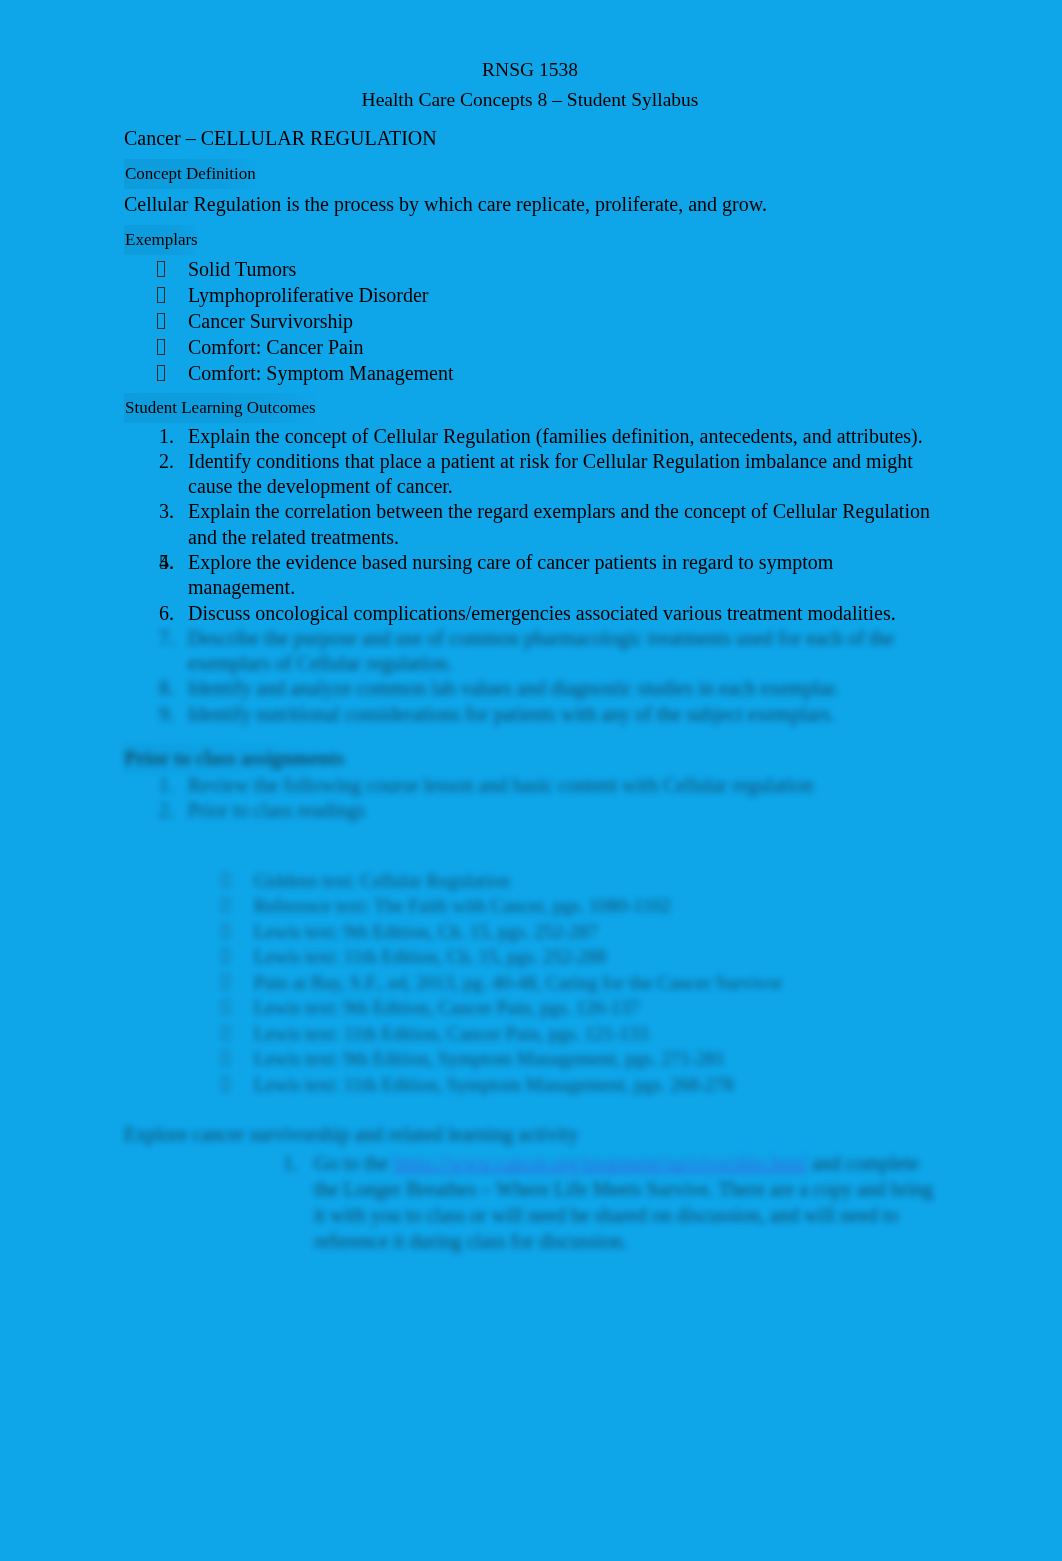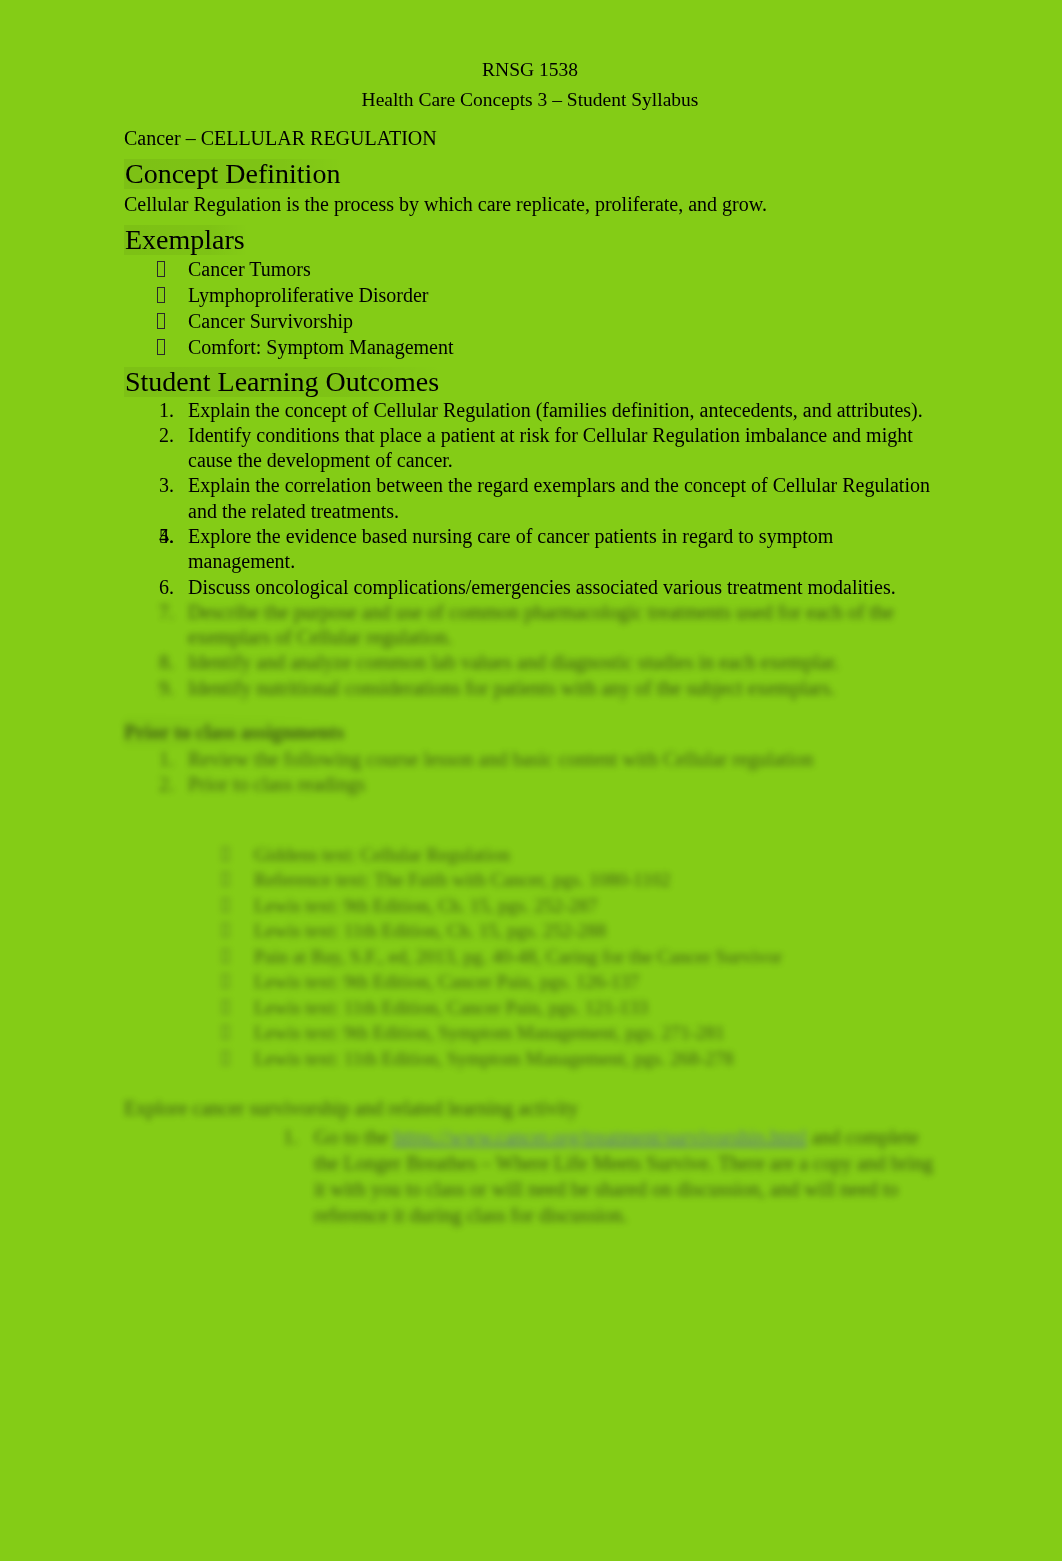--- a/index.html
+++ b/index.html
@@ -15,21 +15,21 @@
     color: #000000;
     overflow: hidden;
   }
 
   .page {
     position: absolute;
     left: 0;
     top: 0;
     width: 1062px;
     height: 1561px;
-    background: #84cc16;
+    background: #0ea5e9;
   }
 
   .content {
     position: absolute;
     left: 124px;
     top: 55px;
     width: 812px;
   }
 
   
@@ -43,21 +43,21 @@
   }
 
   
   .concept-title {
     font-size: 20px;
     line-height: 30px;
     margin-top: 8px;
   }
 
   .section-heading {
-    font-size: 28px;
+    font-size: 17px;
     line-height: 30px;
     display: inline-block;
     background: linear-gradient(to right,
         rgba(0,0,0,0.055) 0%,
         rgba(0,0,0,0.045) 70%,
         rgba(0,0,0,0.0) 100%);
     padding: 0 3px 0 1px;
   }
   .heading-row {
     margin-top: 6px;
@@ -206,45 +206,49 @@
   }
 </style>
 </head>
 <body>
 
 <div class="page">
   <div class="content">
 
     <div class="doc-header">
       <span class="line">RNSG 1538</span>
-      <span class="line">Health Care Concepts 3 – Student Syllabus</span>
+      <span class="line">Health Care Concepts 8 – Student Syllabus</span>
     </div>
 
     <div class="concept-title">Cancer – CELLULAR REGULATION</div>
 
     <div class="heading-row">
       <span class="section-heading">Concept Definition</span>
     </div>
     <div class="body-para">Cellular Regulation is the process by which care replicate, proliferate, and grow.</div>
 
     <div class="heading-row">
       <span class="section-heading">Exemplars</span>
     </div>
     <ul class="exemplar-list">
       <li>
         <span class="missing-glyph"></span>
-        <span>Cancer Tumors</span>
+        <span>Solid Tumors</span>
       </li>
       <li>
         <span class="missing-glyph"></span>
         <span>Lymphoproliferative Disorder</span>
       </li>
       <li>
         <span class="missing-glyph"></span>
         <span>Cancer Survivorship</span>
+      </li>
+      <li>
+        <span class="missing-glyph"></span>
+        <span>Comfort:  Cancer Pain</span>
       </li>
       <li>
         <span class="missing-glyph"></span>
         <span>Comfort:  Symptom Management</span>
       </li>
     </ul>
 
     <div class="heading-row">
       <span class="section-heading">Student Learning Outcomes</span>
     </div>

